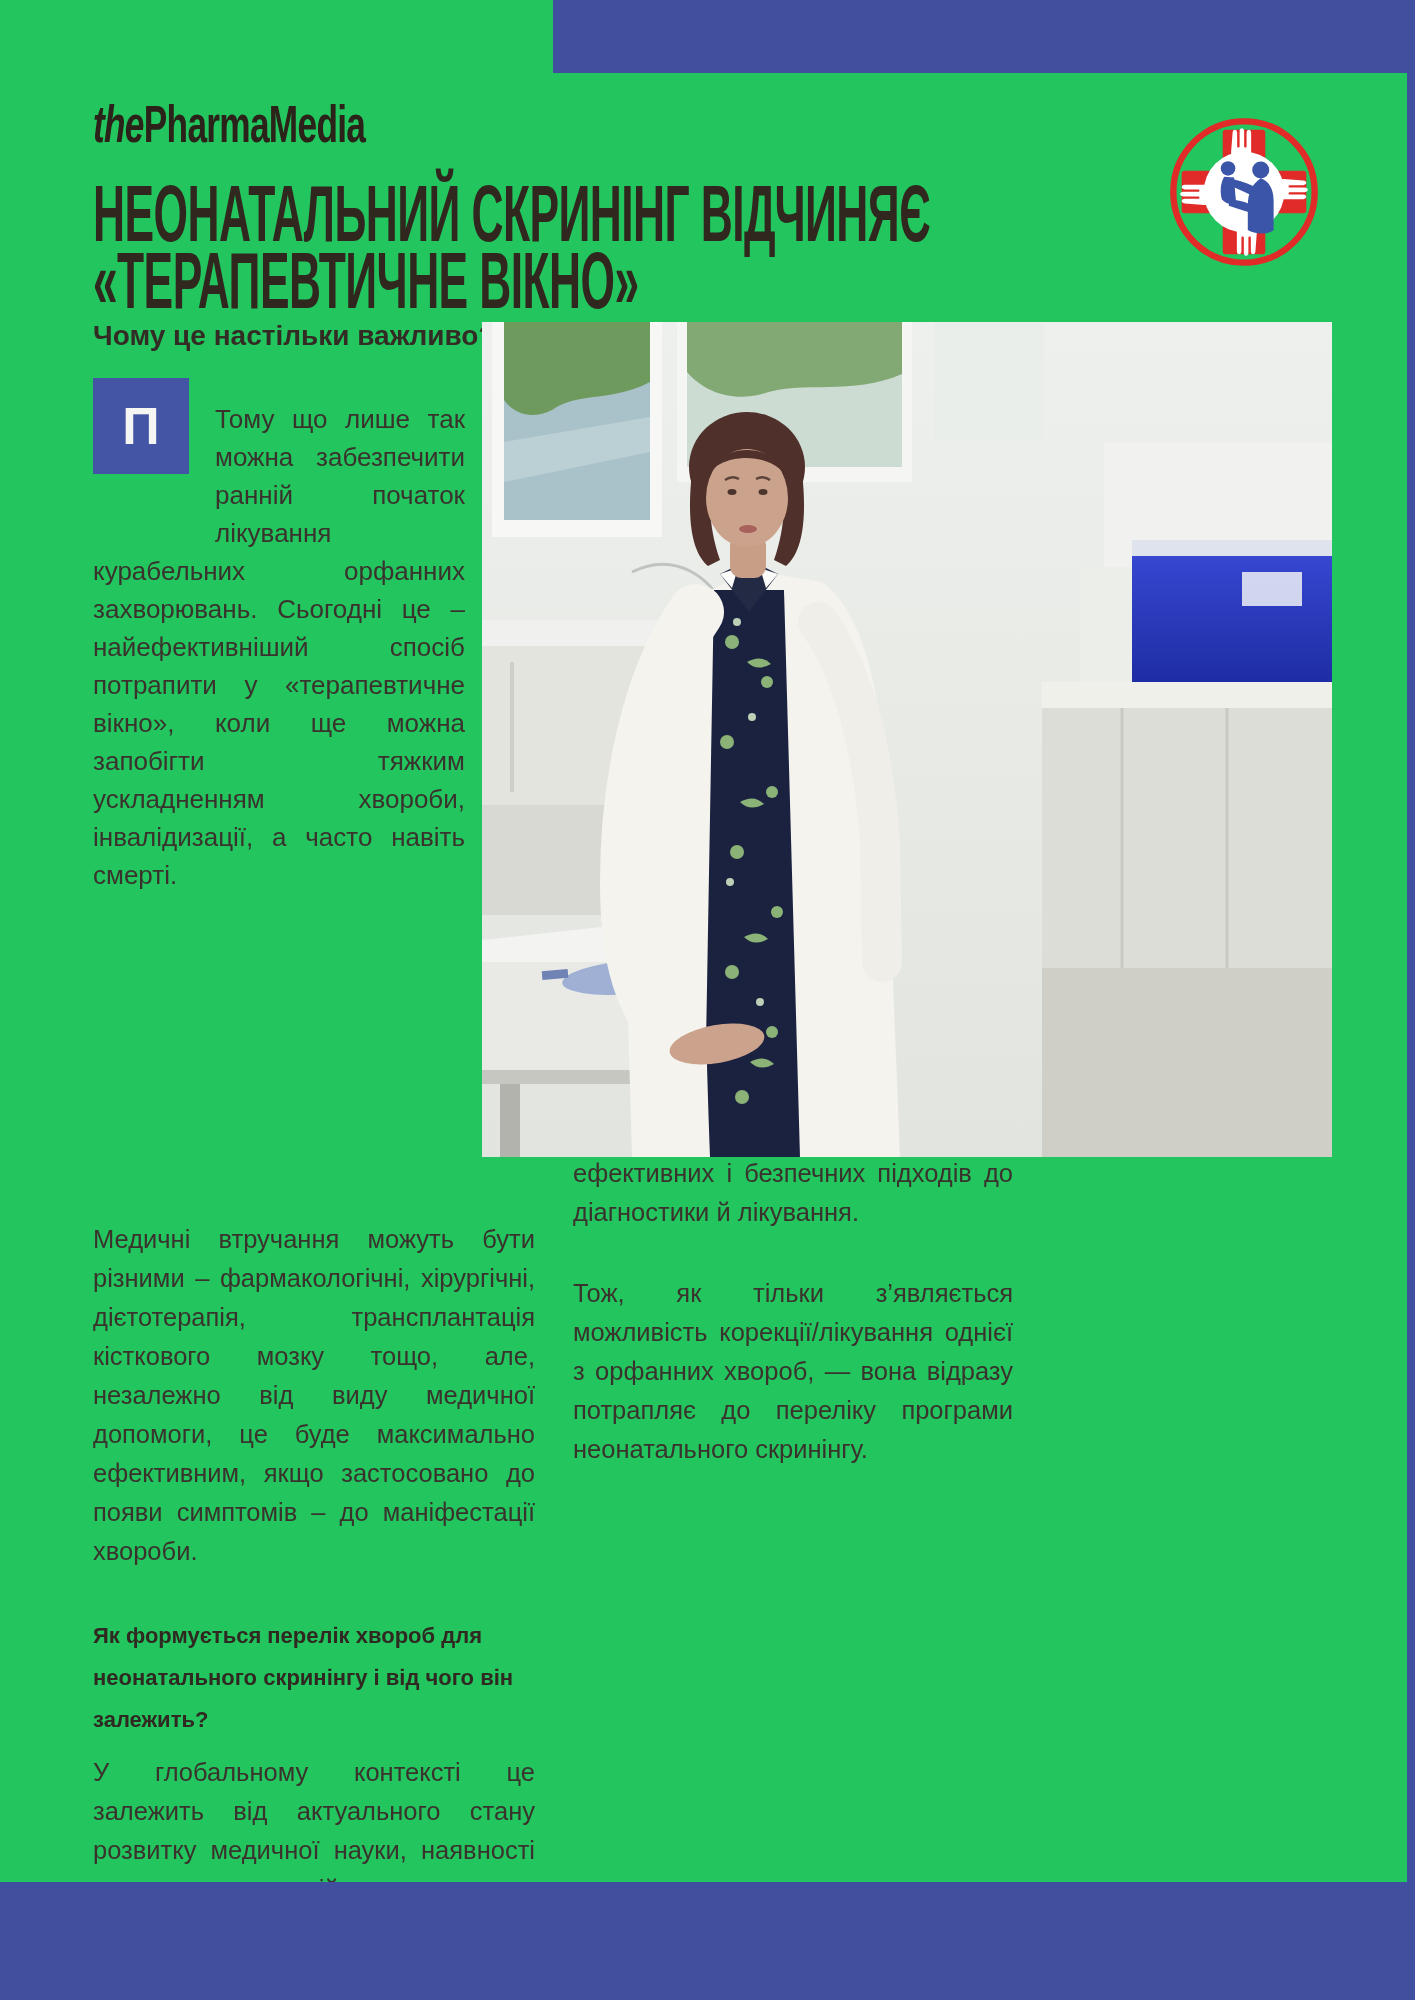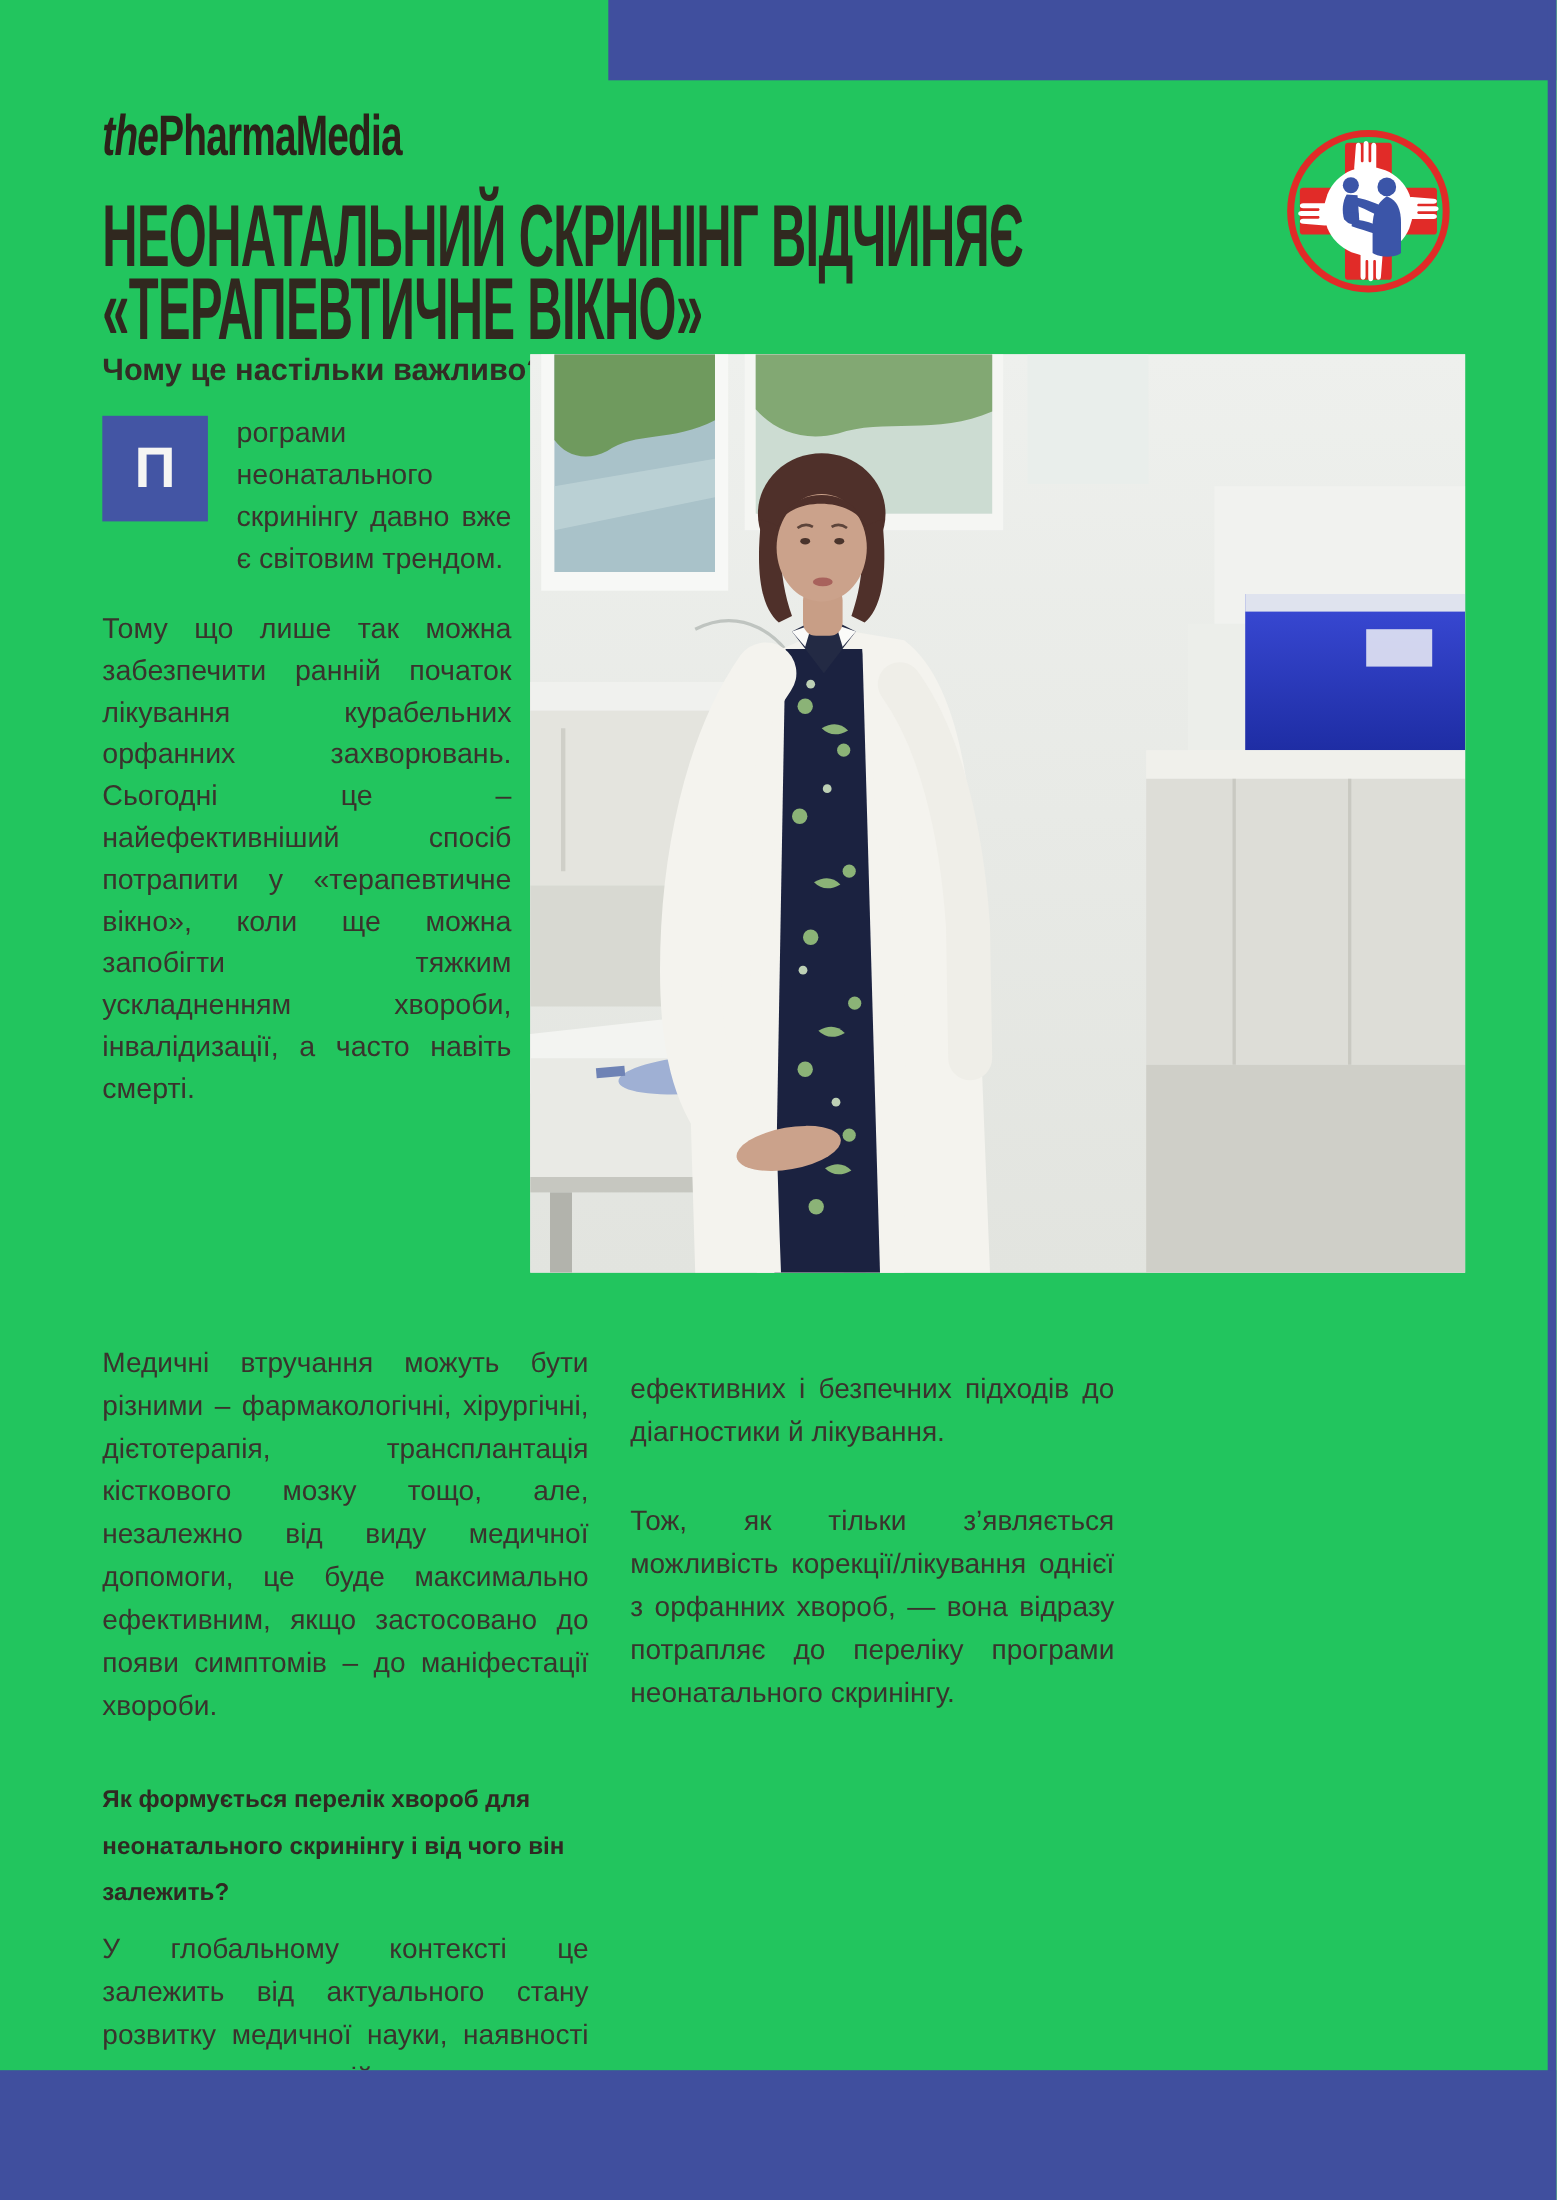--- a/index.html
+++ b/index.html
@@ -33,21 +33,21 @@
   
   .body-txt{font-size:25.5px;line-height:39px;text-align:justify;color:#3a332d;}
   .col-upper-left{position:absolute;left:93px;top:374px;width:372px;z-index:2;}
   .dropcap-box{float:left;width:96px;height:96px;margin:4px 26px 44px 0;background:#4355a4;
     display:flex;align-items:center;justify-content:center;}
   .dropcap-box span{color:#f5f5f3;font-size:52px;font-weight:700;}
   .p2-block{margin-top:26px;}
   .col-lower-left{position:absolute;left:93px;top:1220px;width:442px;z-index:2;}
   .subheading{margin-top:44px;font-weight:700;font-size:22px;line-height:42px;color:#2f2922;text-align:left;}
   .p5-block{margin-top:12px;}
-  .col-right{position:absolute;left:573px;top:1244px;width:440px;z-index:2;}
+  .col-right{position:absolute;left:573px;top:1154px;width:440px;z-index:2;}
   .col-right .para + .para{margin-top:42px;}
 
   
   .brand-logo{position:absolute;left:1168px;top:116px;width:152px;height:152px;z-index:2;}
 
   
   .photo{position:absolute;left:482px;top:322px;width:850px;height:835px;z-index:2;background:#e8eae6;}
   .photo svg{display:block;width:100%;height:100%;}
 </style>
 </head>
@@ -205,21 +205,21 @@
 
         <path d="M336 300 C372 350 392 430 398 520 L400 640" fill="none" stroke="#efeee8" stroke-width="40" stroke-linecap="round"></path>
       </g>
     </svg>
   </div>
 
   <div class="col-upper-left body-txt" style="font-size:26px;line-height:38px;">
     <div class="para">
       <div class="dropcap-box">
         <span>П</span>
-      </div><span>рограми неонатального скринінгу давно вже є світовим трендом.</span>
+      </div>
     </div>
     <div class="para p2-block">Тому що лише так можна забезпечити ранній початок лікування курабельних орфанних захворювань. Сьогодні це – найефективніший спосіб потрапити у «терапевтичне вікно», коли ще можна запобігти тяжким ускладненням хвороби, інвалідизації, а часто навіть смерті.</div>
   </div>
 
   <div class="col-lower-left body-txt">
     <div class="para">Медичні втручання можуть бути різними – фармакологічні, хірургічні, дієтотерапія, трансплантація кісткового мозку тощо, але, незалежно від виду медичної допомоги, це буде максимально ефективним, якщо застосовано до появи симптомів – до маніфестації хвороби.</div>
     <div class="subheading">Як формується перелік хвороб для неонатального скринінгу і від чого він залежить?</div>
     <div class="para p5-block">У глобальному контексті це залежить від актуального стану розвитку медичної науки, наявності медичних технологій, доведено</div>
   </div>
 

